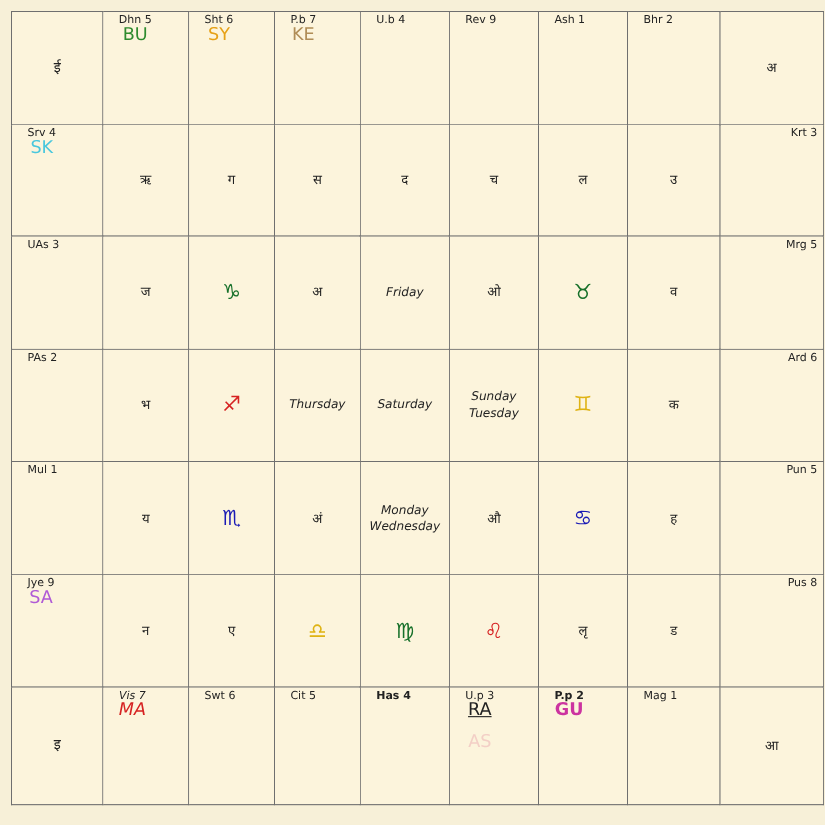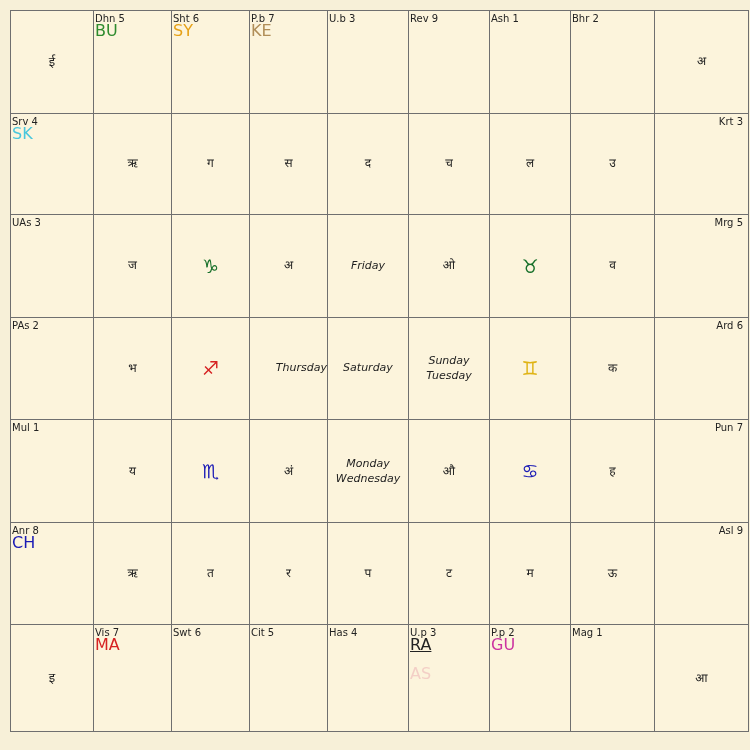--- a/index.html
+++ b/index.html
@@ -39,21 +39,21 @@
     background: #fcf4dc;
   }
   .corner-label {
     position: absolute;
     top: 2px;
     font-size: 10px;
     color: #222;
     line-height: 12px;
     white-space: nowrap;
   }
-  .corner-label.left { left: 1px; text-align: left; }
+  .corner-label.left { left: 14px; text-align: center; }
   .corner-label.right { right: 5px; text-align: right; }
   .corner-sub {
     display: block;
     font-size: 16px;
     line-height: 11px;
   }
   .cell-center {
     display: block;
     font-size: 11px;
     color: #222;
@@ -106,21 +106,21 @@
           <td style="width: 77px;">
             <div class="corner-label left">Dhn 5<span class="corner-sub c-green">BU</span></div>
           </td>
           <td style="width: 77px;">
             <div class="corner-label left">Sht 6<span class="corner-sub c-orange">SY</span></div>
           </td>
           <td style="width: 77px;">
             <div class="corner-label left">P.b 7<span class="corner-sub c-tan">KE</span></div>
           </td>
           <td style="width: 80px;">
-            <div class="corner-label left">U.b 3</div>
+            <div class="corner-label left">U.b 4</div>
           </td>
           <td style="width: 80px;">
             <div class="corner-label left">Rev 9</div>
           </td>
           <td style="width: 80px;">
             <div class="corner-label left">Ash 1</div>
           </td>
           <td style="width: 83px;">
             <div class="corner-label left">Bhr 2</div>
           </td>
@@ -189,21 +189,21 @@
         <tr style="height: 80px;">
           <td style="width: 82px;">
             <div class="corner-label left">PAs 2</div>
           </td>
           <td style="width: 77px;">
             <div class="dev">भ</div>
           </td>
           <td style="width: 77px;">
             <div class="glyph c-red">♐</div>
           </td>
-          <td style="width: 77px; text-align: right;">
+          <td style="width: 77px;">
             <div class="cell-center">Thursday</div>
           </td>
           <td style="width: 80px;">
             <div class="cell-center">Saturday</div>
           </td>
           <td style="width: 80px;">
             <div class="cell-center two-line">
               <div>Sunday</div>
               <div>Tuesday</div>
             </div>
@@ -240,72 +240,72 @@
           <td style="width: 80px;">
             <div class="dev">औ</div>
           </td>
           <td style="width: 80px;">
             <div class="glyph c-dblue">♋</div>
           </td>
           <td style="width: 83px;">
             <div class="dev">ह</div>
           </td>
           <td style="width: 93px;">
-            <div class="corner-label right">Pun 7</div>
+            <div class="corner-label right">Pun 5</div>
           </td>
         </tr>
         <tr style="height: 80px;">
           <td style="width: 82px;">
-            <div class="corner-label left">Anr 8<span class="corner-sub c-dblue">CH</span></div>
-          </td>
-          <td style="width: 77px;">
-            <div class="dev">ऋ</div>
-          </td>
-          <td style="width: 77px;">
-            <div class="dev">त</div>
-          </td>
-          <td style="width: 77px;">
-            <div class="dev">र</div>
-          </td>
-          <td style="width: 80px;">
-            <div class="dev">प</div>
-          </td>
-          <td style="width: 80px;">
-            <div class="dev">ट</div>
-          </td>
-          <td style="width: 80px;">
-            <div class="dev">म</div>
-          </td>
-          <td style="width: 83px;">
-            <div class="dev">ऊ</div>
-          </td>
-          <td style="width: 93px;">
-            <div class="corner-label right">Asl 9</div>
+            <div class="corner-label left">Jye 9<span class="corner-sub c-purple">SA</span></div>
+          </td>
+          <td style="width: 77px;">
+            <div class="dev">न</div>
+          </td>
+          <td style="width: 77px;">
+            <div class="dev">ए</div>
+          </td>
+          <td style="width: 77px;">
+            <div class="glyph c-gold">♎</div>
+          </td>
+          <td style="width: 80px;">
+            <div class="glyph c-dgreen">♍</div>
+          </td>
+          <td style="width: 80px;">
+            <div class="glyph c-red">♌</div>
+          </td>
+          <td style="width: 80px;">
+            <div class="dev">लृ</div>
+          </td>
+          <td style="width: 83px;">
+            <div class="dev">ड</div>
+          </td>
+          <td style="width: 93px;">
+            <div class="corner-label right">Pus 8</div>
           </td>
         </tr>
         <tr style="height: 83px;">
           <td style="width: 82px;">
             <div class="dev-big">इ</div>
           </td>
-          <td style="width: 77px;">
+          <td style="width: 77px; font-style: italic;">
             <div class="corner-label left">Vis 7<span class="corner-sub c-red">MA</span></div>
           </td>
           <td style="width: 77px;">
             <div class="corner-label left">Swt 6</div>
           </td>
           <td style="width: 77px;">
             <div class="corner-label left">Cit 5</div>
           </td>
-          <td style="width: 80px;">
+          <td style="width: 80px; font-weight: bold;">
             <div class="corner-label left">Has 4</div>
           </td>
           <td style="width: 80px;">
             <div class="corner-label left">U.p 3<span class="corner-sub c-dark">RA</span><span class="corner-sub c-pink" style="margin-top: 18px;">AS</span></div>
           </td>
-          <td style="width: 80px;">
+          <td style="width: 80px; font-weight: bold;">
             <div class="corner-label left">P.p 2<span class="corner-sub c-magenta">GU</span></div>
           </td>
           <td style="width: 83px;">
             <div class="corner-label left">Mag 1</div>
           </td>
           <td style="width: 93px;">
             <div class="dev">आ</div>
           </td>
         </tr>
       </tbody>

